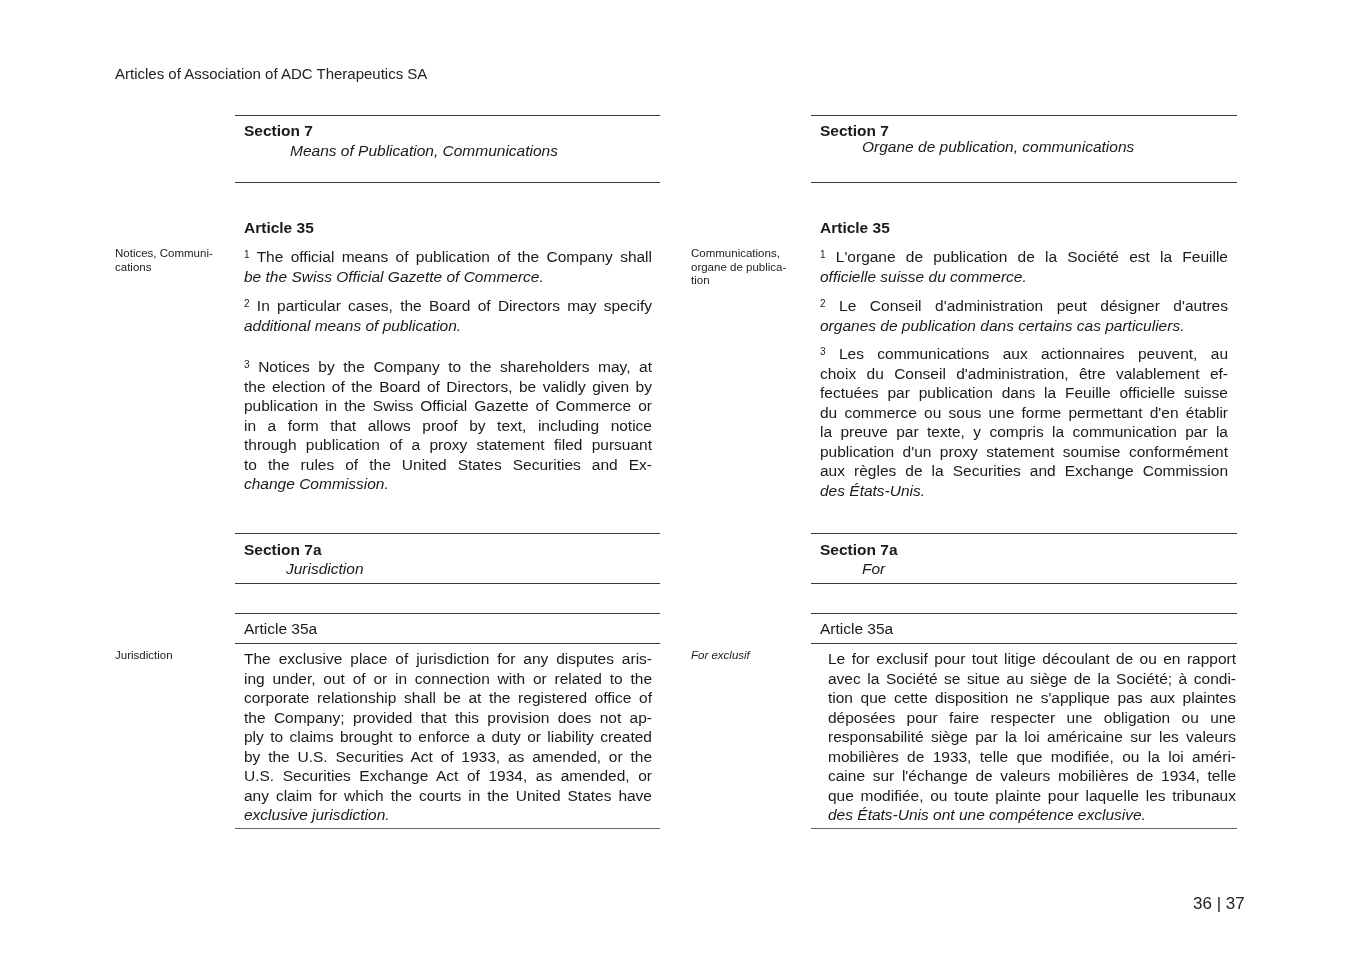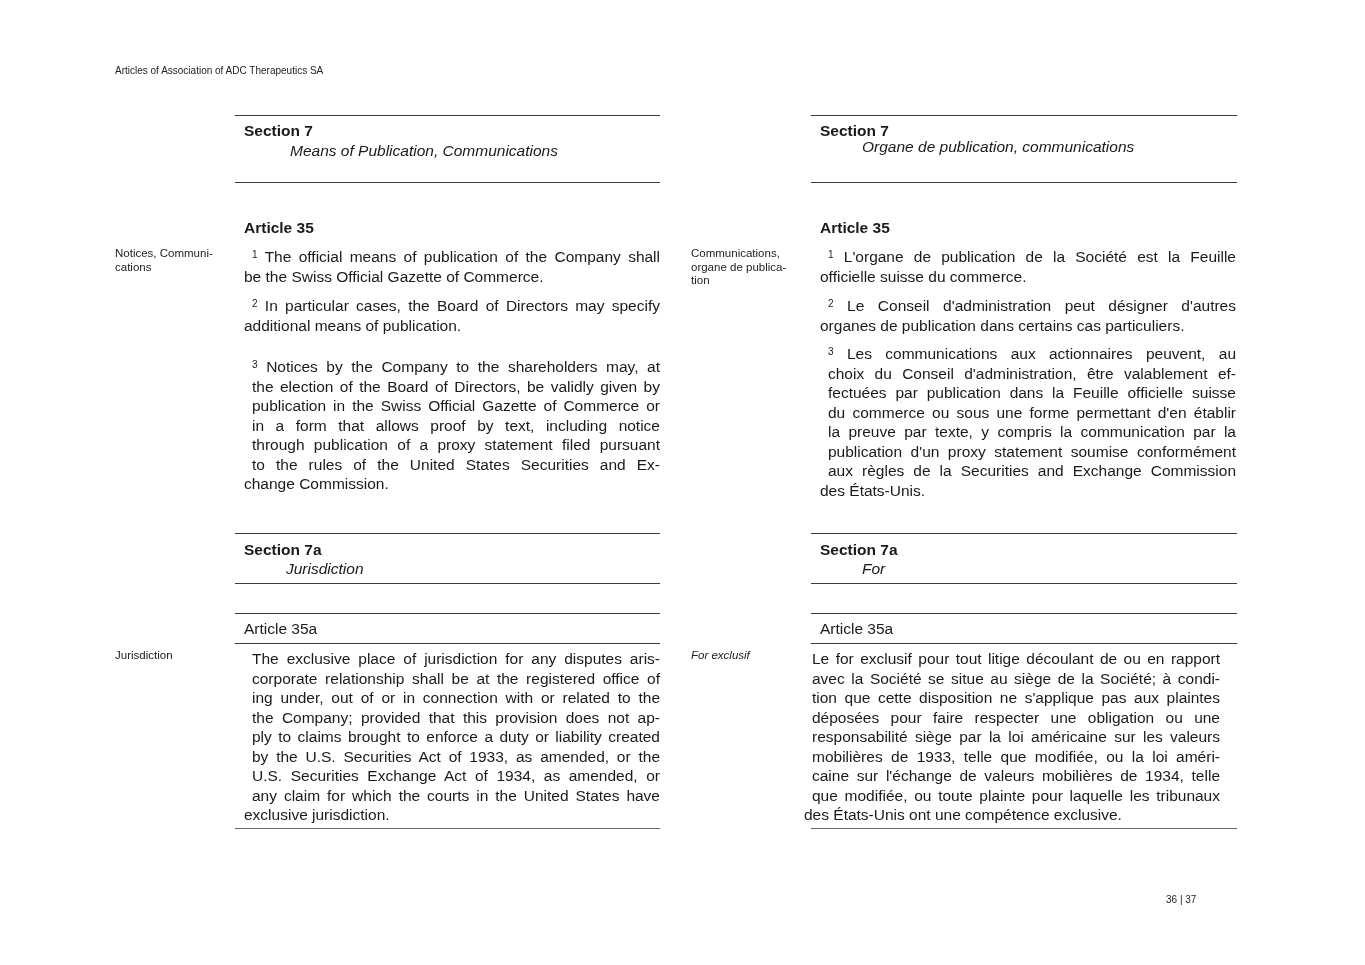--- a/index.html
+++ b/index.html
@@ -1,37 +1,37 @@
 <!DOCTYPE html>
 <html><head>
   <meta charset="utf-8">
   <style>
     html, body { margin: 0; padding: 0; background: #ffffff; }
     body {
       width: 1365px; height: 965px; position: relative; overflow: hidden;
       font-family: "Liberation Sans", sans-serif; color: #1a1a1a;
     }
     .running-header {
-      position: absolute; left: 115px; top: 65px; font-size: 10px; color: #222;
+      position: absolute; left: 115px; top: 65px; font-size: 15px; color: #222;
     }
     .page-number {
-      position: absolute; left: 1166px; top: 894px; font-size: 10px; color: #222;
+      position: absolute; left: 1193px; top: 894px; font-size: 17px; color: #222;
     }
     .rule { position: absolute; height: 0; border-top: 1px solid #3a3a3a; }
     .rule.light { border-top-color: #666; }
     .block-text { position: absolute; font-size: 15.5px; line-height: 19.5px; }
     .bold { font-weight: bold; text-align: right; }
     .ital { font-style: italic; margin-left: 42px; }
     .margin-note {
       position: absolute; font-size: 11.5px; line-height: 13.5px; color: #222; width: 110px;
     }
     .para { position: absolute; font-size: 15.5px; line-height: 19.5px; width: 408px; }
     .para .ln { display: block; text-align: justify; text-align-last: justify; white-space: nowrap; height: 19.5px; }
-    .para .ln.last { text-align-last: left; }
-    .para .ln span.fill { display: inline-block; width: 100%; text-align: justify; text-align-last: justify; white-space: normal; margin-left: 8px; }
+    .para .ln.last { text-align-last: left; font-style: italic; }
+    .para .ln span.fill { display: inline-block; width: 100%; text-align: justify; text-align-last: justify; white-space: normal; }
     sup { font-size: 10px; vertical-align: top; position: relative; top: -2px; }
   </style>
 </head>
 <body>
 
 <div class="running-header">Articles of Association of ADC Therapeutics SA</div>
 
 <div>
   <div class="rule" style="left:235px;top:115px;width:425px;"></div>
   <div class="block-text bold" style="left:244px;top:121px;">Section 7</div>
@@ -69,22 +69,22 @@
 
   <div class="rule" style="left:235px;top:613px;width:425px;"></div>
   <div class="block-text" style="left:244px;top:619px;">Article 35a</div>
   <div class="rule" style="left:235px;top:643px;width:425px;"></div>
 
   <div class="margin-note" style="left:115px;top:649px;">
     <div>Jurisdiction</div>
   </div>
   <div class="para" style="left:244px;top:649px;">
     <div class="ln"><span class="fill">The exclusive place of jurisdiction for any disputes aris-</span></div>
+    <div class="ln"><span class="fill">ing under, out of or in connection with or related to the</span></div>
     <div class="ln"><span class="fill">corporate relationship shall be at the registered office of</span></div>
-    <div class="ln"><span class="fill">ing under, out of or in connection with or related to the</span></div>
     <div class="ln"><span class="fill">the Company; provided that this provision does not ap-</span></div>
     <div class="ln"><span class="fill">ply to claims brought to enforce a duty or liability created</span></div>
     <div class="ln"><span class="fill">by the U.S. Securities Act of 1933, as amended, or the</span></div>
     <div class="ln"><span class="fill">U.S. Securities Exchange Act of 1934, as amended, or</span></div>
     <div class="ln"><span class="fill">any claim for which the courts in the United States have</span></div>
     <div class="ln last">exclusive jurisdiction.</div>
   </div>
   <div class="rule light" style="left:235px;top:828px;width:425px;"></div>
 </div>
 
@@ -125,21 +125,21 @@
   <div class="block-text ital" style="left:820px;top:559px;">For</div>
   <div class="rule" style="left:811px;top:583px;width:426px;"></div>
 
   <div class="rule" style="left:811px;top:613px;width:426px;"></div>
   <div class="block-text" style="left:820px;top:619px;">Article 35a</div>
   <div class="rule" style="left:811px;top:643px;width:426px;"></div>
 
   <div class="margin-note" style="left:691px;top:649px;font-style:italic;">
     <div>For exclusif</div>
   </div>
-  <div class="para" style="left:804px;top:649px;">
+  <div class="para" style="left:828px;top:649px;">
     <div class="ln"><span class="fill">Le for exclusif pour tout litige découlant de ou en rapport</span></div>
     <div class="ln"><span class="fill">avec la Société se situe au siège de la Société; à condi-</span></div>
     <div class="ln"><span class="fill">tion que cette disposition ne s'applique pas aux plaintes</span></div>
     <div class="ln"><span class="fill">déposées pour faire respecter une obligation ou une</span></div>
     <div class="ln"><span class="fill">responsabilité siège par la loi américaine sur les valeurs</span></div>
     <div class="ln"><span class="fill">mobilières de 1933, telle que modifiée, ou la loi améri-</span></div>
     <div class="ln"><span class="fill">caine sur l'échange de valeurs mobilières de 1934, telle</span></div>
     <div class="ln"><span class="fill">que modifiée, ou toute plainte pour laquelle les tribunaux</span></div>
     <div class="ln last">des États-Unis ont une compétence exclusive.</div>
   </div>

